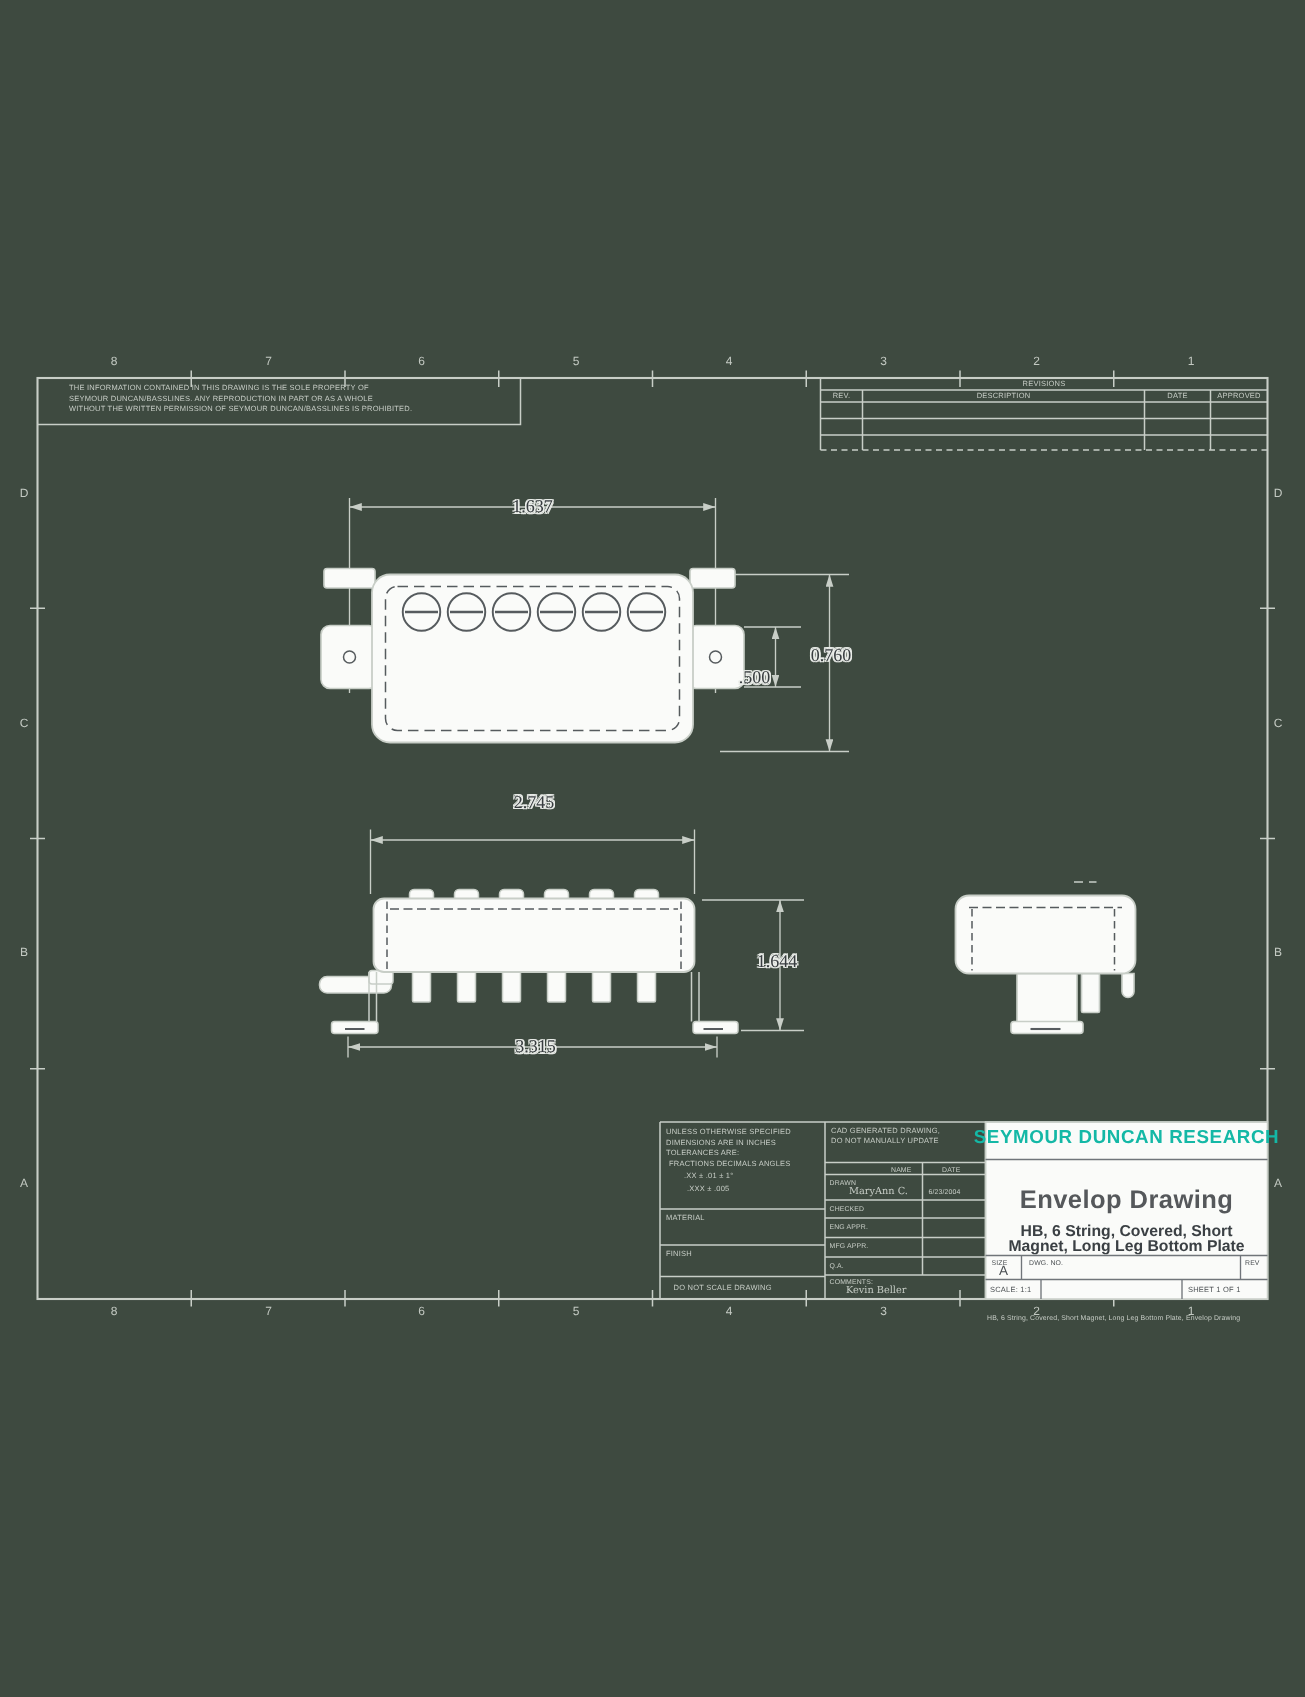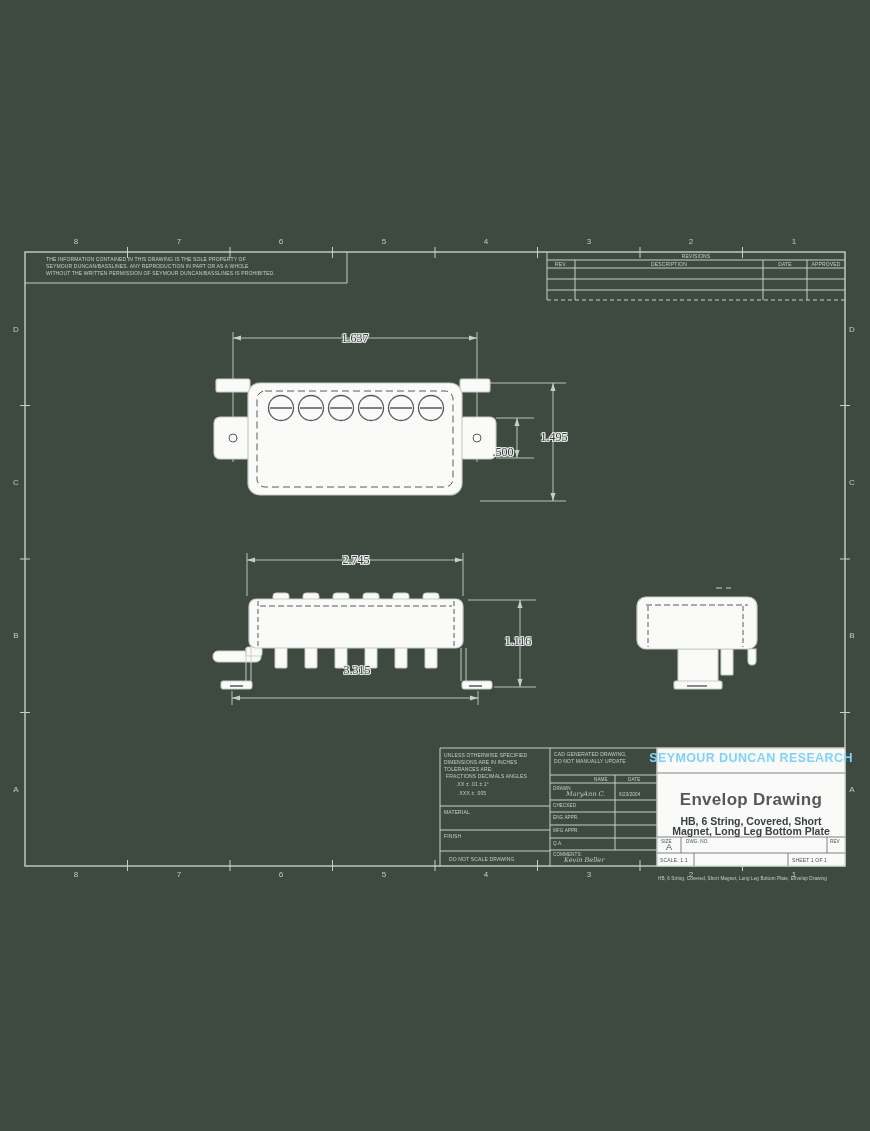--- a/index.html
+++ b/index.html
@@ -9,24 +9,24 @@
   .abs{position:absolute;white-space:nowrap;}
   .ctr{transform:translate(-50%,-50%);}
   .lt{color:#c7cdc6;}
   .grid-label{font-size:8px;color:#c3c9c2;}
   .tiny{font-size:5px;letter-spacing:.15px;}
   .t45{font-size:4.6px;letter-spacing:.1px;}
   .dim{font-family:"Liberation Serif",serif;font-size:12px;color:#383d40;
        text-shadow:-1px 0 0 #e9ece8,1px 0 0 #e9ece8,0 -1px 0 #e9ece8,0 1px 0 #e9ece8,
                    -1px -1px 0 #e9ece8,1px 1px 0 #e9ece8,1px -1px 0 #e9ece8,-1px 1px 0 #e9ece8;}
   .dk{color:#4a4f52;}
-  .company{font-size:12.5px;font-weight:bold;color:#7dd3fc;letter-spacing:.4px;}
+  .company{font-size:12.5px;font-weight:bold;color:#14b8a6;letter-spacing:.4px;}
   .dtitle{font-size:17px;font-weight:bold;color:#55585b;letter-spacing:.3px;}
   .sub{font-size:10.5px;font-weight:bold;color:#3b4044;}
-  .script{font-family:"DejaVu Serif",serif;font-style:italic;font-size:6.5px;color:#c7cdc6;}
+  .script{font-family:"DejaVu Serif",serif;font-size:6.5px;color:#c7cdc6;}
   .big-a{font-size:9px;color:#4a4f52;}
 </style>
 </head>
 <body>
 
 <div id="canvas">
 
   <svg id="linework" width="870" height="1131" viewBox="0 0 870 1131">
     <defs>
       <marker id="ah" markerWidth="9" markerHeight="6" refX="8.2" refY="2.6" orient="auto-start-reverse" markerUnits="userSpaceOnUse">
@@ -181,24 +181,24 @@
   <span class="abs lt tiny" style="left:46px;top:270px">WITHOUT THE WRITTEN PERMISSION OF SEYMOUR DUNCAN/BASSLINES IS PROHIBITED.</span>
 
   <span class="abs ctr lt tiny" style="left:696px;top:256px">REVISIONS</span>
   <span class="abs ctr lt tiny" style="left:561px;top:264px">REV.</span>
   <span class="abs ctr lt tiny" style="left:669px;top:264px">DESCRIPTION</span>
   <span class="abs ctr lt tiny" style="left:785px;top:264px">DATE</span>
   <span class="abs ctr lt tiny" style="left:826px;top:264px">APPROVED</span>
 
   <span class="abs ctr dim" style="left:355px;top:338px">1.637</span>
   <span class="abs ctr dim" style="left:503px;top:452px">.500</span>
-  <span class="abs ctr dim" style="left:554px;top:437px">1.495</span>
-  <span class="abs ctr dim" style="left:356px;top:560px">2.745</span>
-  <span class="abs ctr dim" style="left:518px;top:641px">1.116</span>
-  <span class="abs ctr dim" style="left:357px;top:670px">3.315</span>
+  <span class="abs ctr dim" style="left:554px;top:437px">0.760</span>
+  <span class="abs ctr dim" style="left:356px;top:535px">2.745</span>
+  <span class="abs ctr dim" style="left:518px;top:641px">1.644</span>
+  <span class="abs ctr dim" style="left:357px;top:698px">3.315</span>
 
   <span class="abs lt tiny" style="left:444px;top:752px">UNLESS OTHERWISE SPECIFIED</span>
   <span class="abs lt tiny" style="left:444px;top:759px">DIMENSIONS ARE IN INCHES</span>
   <span class="abs lt tiny" style="left:444px;top:766px">TOLERANCES ARE:</span>
   <span class="abs lt tiny" style="left:446px;top:773px">FRACTIONS   DECIMALS   ANGLES</span>
   <span class="abs lt tiny" style="left:456px;top:781px">.XX ± .01      ± 1°</span>
   <span class="abs lt tiny" style="left:458px;top:790px">.XXX ± .005</span>
   <span class="abs lt tiny" style="left:444px;top:809px">MATERIAL</span>
   <span class="abs lt tiny" style="left:444px;top:833px">FINISH</span>
   <span class="abs lt tiny" style="left:449px;top:856px">DO NOT SCALE DRAWING</span>

